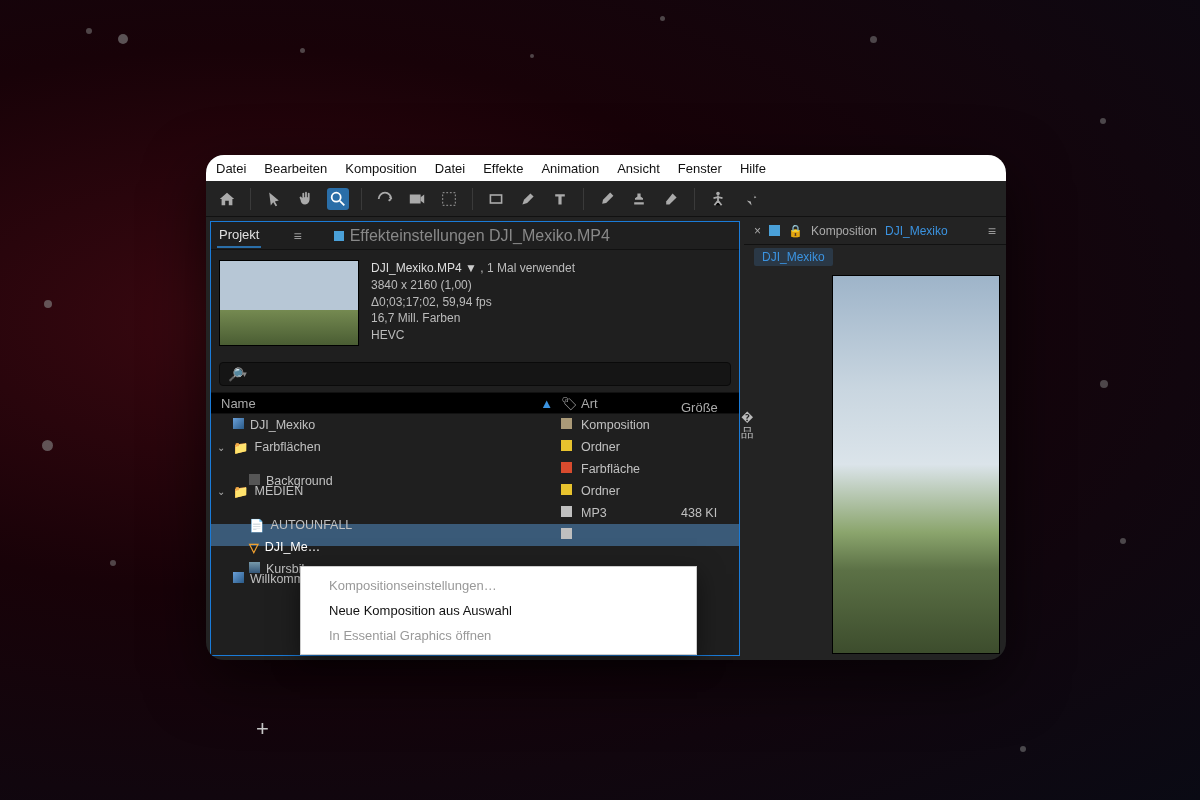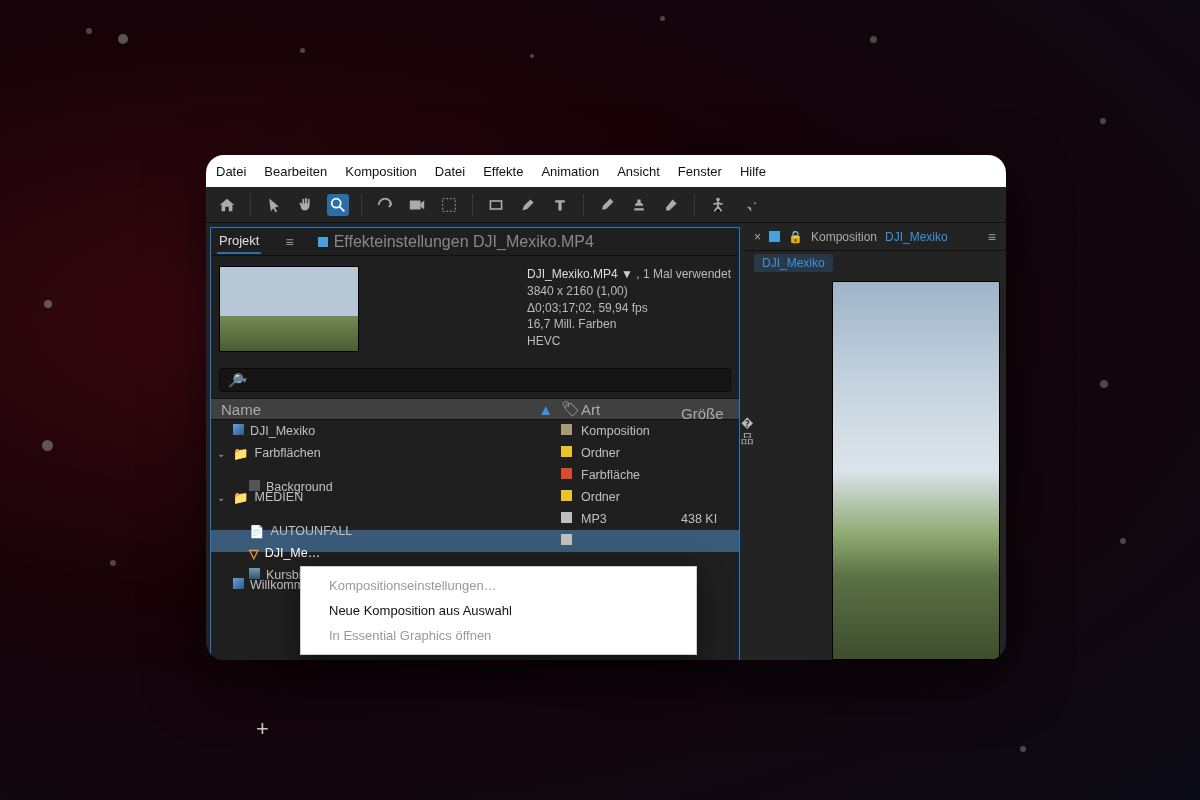--- a/index.html
+++ b/index.html
@@ -20,21 +20,21 @@
     position: absolute; left: 206px; top: 155px;
     width: 800px; height: 505px;
     background: #232323;
     border-radius: 18px;
     overflow: hidden;
     box-shadow: 0 20px 60px rgba(0,0,0,0.6);
     color: #ccc;
   }
   .menubar {
     background: #fff; color: #111;
-    height: 32px; display: flex; align-items: center;
+    height: 26px; display: flex; align-items: center;
     padding: 0 10px; gap: 18px;
     font-size: 13px;
   }
   .menubar span { cursor: default; }
   .toolbar {
     height: 36px; background: #232323;
     border-bottom: 1px solid #111;
     display: flex; align-items: center; gap: 10px;
     padding: 0 10px;
   }
@@ -45,40 +45,40 @@
   .tool-icon.active { background: #2a6ea8; border-radius: 3px; color: #fff; }
   .tool-sep { width: 1px; height: 22px; background: #3a3a3a; margin: 0 2px; }
   .main { display: flex; height: calc(100% - 62px); }
   .projpanel {
     width: 530px; border: 1px solid #1a7bd8;
     margin: 4px; background: #1f1f1f;
     display: flex; flex-direction: column;
   }
   .tabs {
     display: flex; align-items: center; height: 28px;
-    padding: 0 6px; gap: 24px; border-bottom: 1px solid #111;
+    padding: 0 6px; gap: 32px; border-bottom: 1px solid #111;
   }
   .tab-active { color: #e0e0e0; border-bottom: 2px solid #2a6ea8; padding: 4px 2px; }
   .tab-label { color: #888; font-size: 16px; display: flex; align-items: center; gap: 6px;}
   .hamb { font-size: 14px; color: #999; }
-  .fileinfo { display: flex; gap: 12px; padding: 10px 8px; justify-content: space-between; }
+  .fileinfo { display: flex; gap: 12px; padding: 10px 8px; }
   .thumb {
     width: 140px; height: 86px; background: linear-gradient(#b7c7d6 0%, #b7c7d6 58%, #758a51 58%, #4a5d33 100%);
     border: 1px solid #000;
   }
   .fileinfo .meta { font-size: 12px; color: #bbb; line-height: 1.4; }
   .fileinfo .meta .fname { color: #ddd; }
   .search {
     margin: 6px 8px; height: 24px; background: #151515; border-radius: 4px;
     display: flex; align-items: center; padding: 0 8px; color: #888;
     border: 1px solid #0a0a0a;
   }
   .colhead {
     display: flex; height: 22px; align-items: center;
-    background: #404040; font-size: 15px; color: #aaa; padding-left: 10px;
+    background: #000000; font-size: 13px; color: #aaa; padding-left: 10px;
     border-top: 1px solid #111; border-bottom: 1px solid #111;
   }
   .colhead .cname { flex: 0 0 340px; display:flex; align-items:center; justify-content:space-between; padding-right:8px;}
   .colhead .ctag  { flex: 0 0 20px; }
   .colhead .cart  { flex: 0 0 100px; }
   .colhead .csize { flex: 0 0 60px; margin-top: 8px; }
   .tree { font-size: 12.5px; }
   .row {
     display: flex; align-items: center; height: 22px;
     padding-left: 6px; color: #c0c0c0;

